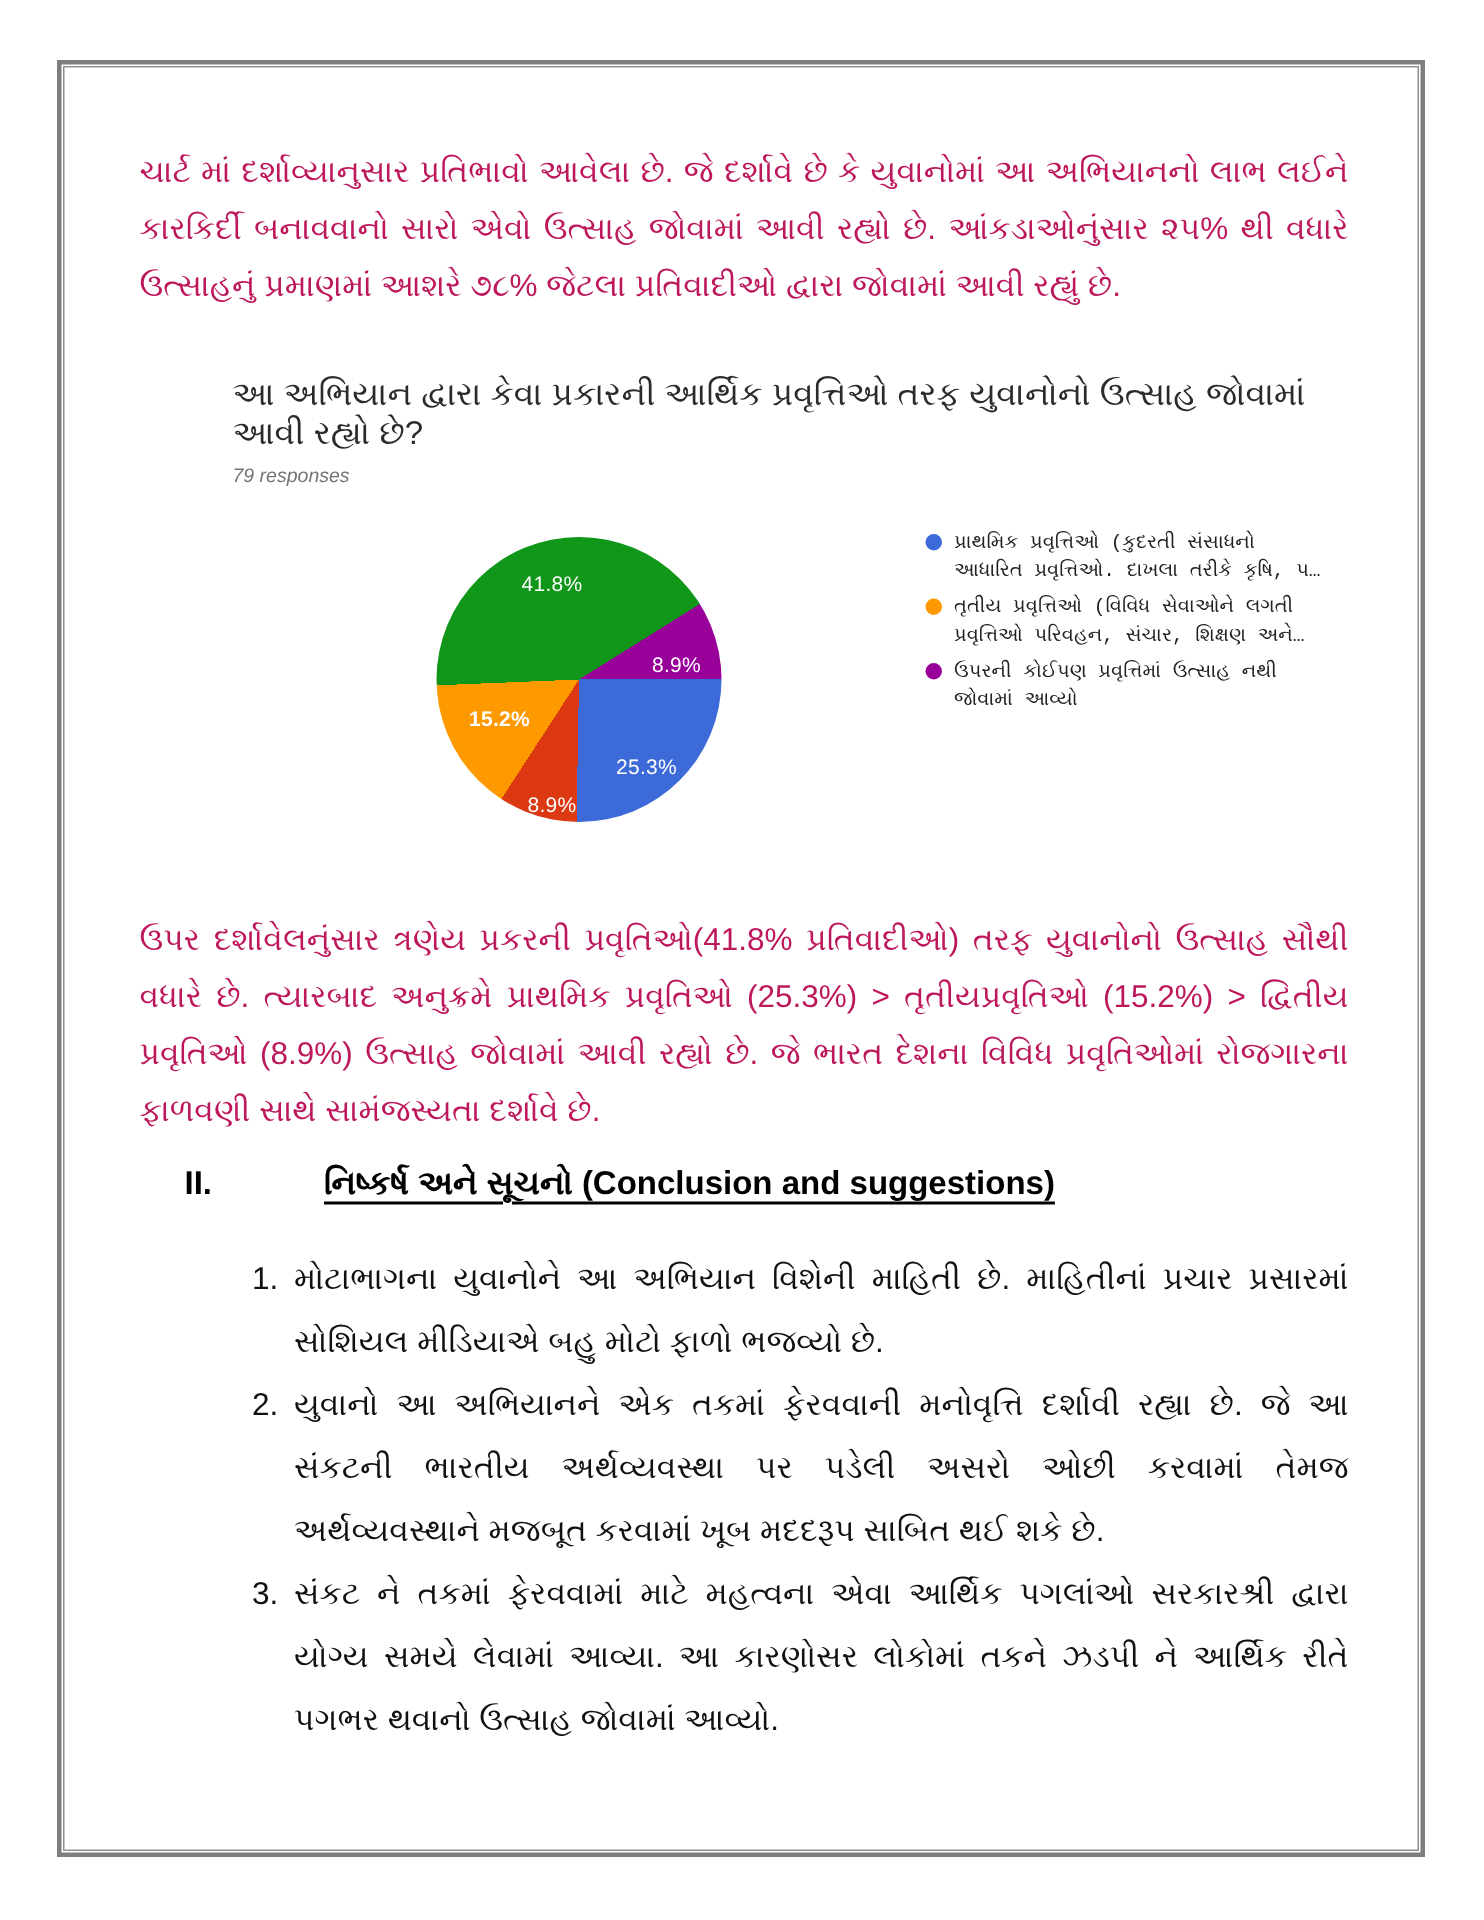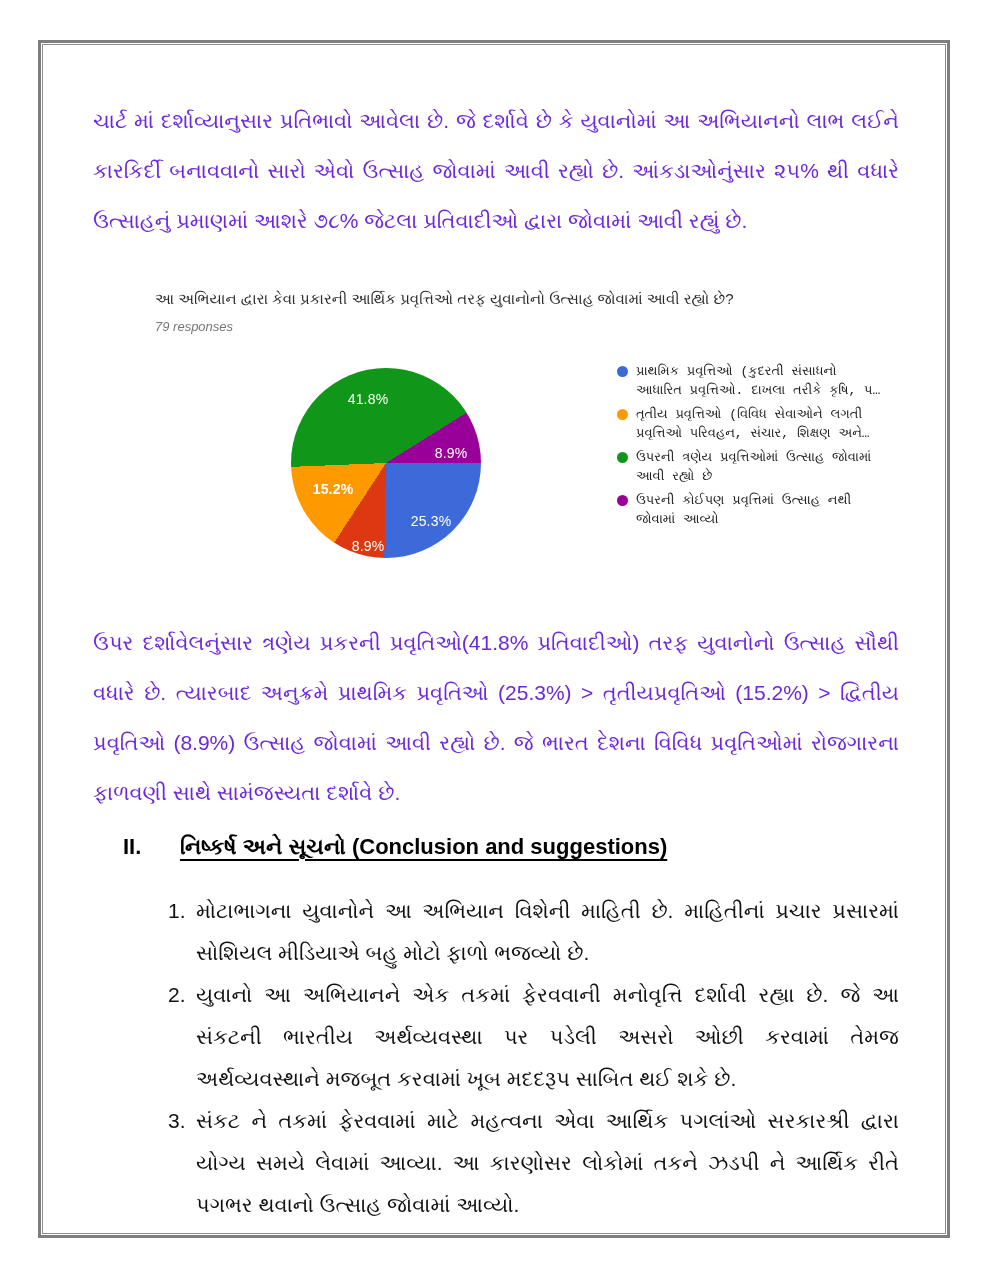--- a/index.html
+++ b/index.html
@@ -12,44 +12,44 @@
     border:3px solid #7e7e7e;
   }
   .frame-inner{
     position:absolute;left:1px;top:1px;right:1px;bottom:1px;
     border:1px solid #8f8f8f;
   }
   .content{
     position:absolute;left:93px;top:96px;width:806px;
   }
   .para{
-    font-size:21px;line-height:50px;text-align:justify;color:#6d28d9;
+    font-size:21px;line-height:38px;text-align:justify;color:#be185d;
   }
   .chart-block{margin-left:62px;margin-top:40px;}
-  .chart-question{font-size:15px;line-height:26px;color:#2b2b2b;}
+  .chart-question{font-size:22px;line-height:26px;color:#2b2b2b;}
   .chart-responses{font-size:13px;line-height:18px;color:#757575;margin-top:6px;font-style:italic;}
   .chart-area{position:relative;height:238px;margin-top:6px;}
   .pie{
     position:absolute;left:136px;top:26px;width:190px;height:190px;border-radius:50%;
   }
   .pie-label{
     position:absolute;transform:translate(-50%,-50%);
     color:#ffffff;font-size:14px;font-weight:400;letter-spacing:.2px;white-space:nowrap;
   }
   .legend{position:absolute;left:462px;top:20px;width:270px;}
   .legend-item{display:flex;align-items:flex-start;margin-bottom:5px;font-family:Liberation Mono, monospace;}
   .swatch{
     flex:0 0 auto;width:11px;height:11px;border-radius:50%;margin-right:8px;margin-top:4px;
     background:#ccc;
   }
   .legend-text{font-size:13px;line-height:19px;color:#212121;max-width:248px;}
   .para2{margin-top:38px;}
   .heading{
     display:flex;align-items:flex-end;margin-top:12px;margin-left:30px;
-    font-size:22px;font-weight:bold;color:#000;line-height:34px;
+    font-size:22px;font-weight:bold;color:#000;line-height:34px;gap:36px;
   }
   .heading-number{width:57px;flex:0 0 auto;}
   .heading-title{
     text-decoration:underline;text-decoration-thickness:2px;text-underline-offset:5px;
   }
   .olist{margin-top:26px;padding-left:75px;}
   .olist-item{display:flex;}
   .olist-num{
     flex:0 0 auto;width:28px;font-size:21px;line-height:42px;color:#111;
   }
@@ -85,24 +85,20 @@
         <div class="legend">
           <div class="legend-item">
             <span class="swatch" style="background: rgb(60, 107, 217);"></span>
             <span class="legend-text">પ્રાથમિક પ્રવૃત્તિઓ (કુદરતી સંસાધનો આધારિત પ્રવૃત્તિઓ. દાખલા તરીકે કૃષિ, પ…</span>
           </div>
           <div class="legend-item">
             <span class="swatch" style="background: rgb(255, 153, 0);"></span>
             <span class="legend-text">તૃતીય પ્રવૃત્તિઓ (વિવિધ સેવાઓને લગતી પ્રવૃત્તિઓ પરિવહન, સંચાર, શિક્ષણ અને…</span>
           </div>
           <div class="legend-item">
-            <span class="swatch" style="background: rgb(16, 150, 24);"></span>
-            <span class="legend-text">ઉપરની ત્રણેય પ્રવૃત્તિઓમાં ઉત્સાહ જોવામાં આવી રહ્યો છે</span>
-          </div>
-          <div class="legend-item">
             <span class="swatch" style="background: rgb(153, 0, 153);"></span>
             <span class="legend-text">ઉપરની કોઈપણ પ્રવૃત્તિમાં ઉત્સાહ નથી જોવામાં આવ્યો</span>
           </div>
         </div>
       </div>
     </div>
 
     <div class="para para2">ઉપર દર્શાવેલનુંસાર ત્રણેય પ્રકરની પ્રવૃતિઓ(41.8% પ્રતિવાદીઓ) તરફ યુવાનોનો ઉત્સાહ સૌથી વધારે છે. ત્યારબાદ અનુક્રમે પ્રાથમિક પ્રવૃતિઓ (25.3%) &gt; તૃતીયપ્રવૃતિઓ (15.2%) &gt; દ્વિતીય પ્રવૃતિઓ (8.9%) ઉત્સાહ જોવામાં આવી રહ્યો છે. જે ભારત દેશના વિવિધ પ્રવૃતિઓમાં રોજગારના ફાળવણી સાથે સામંજસ્યતા દર્શાવે છે.</div>
 
     <div class="heading">

